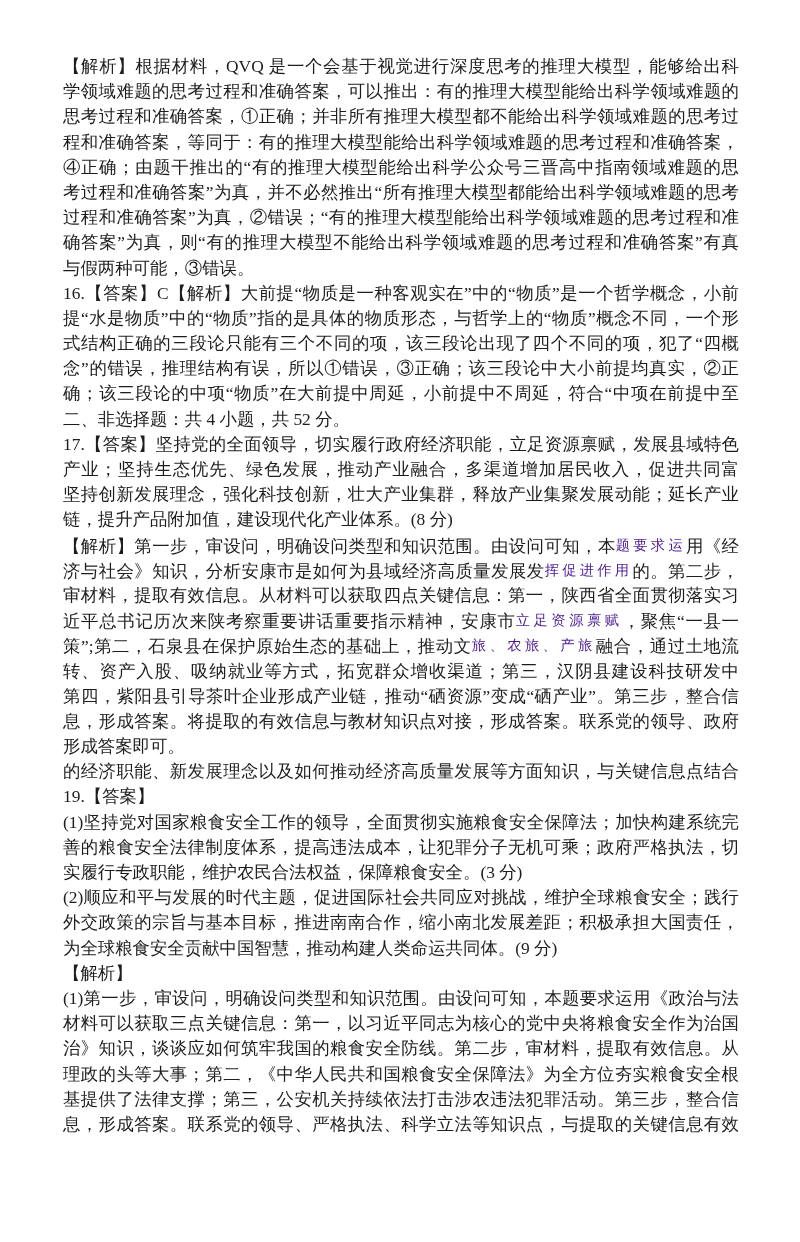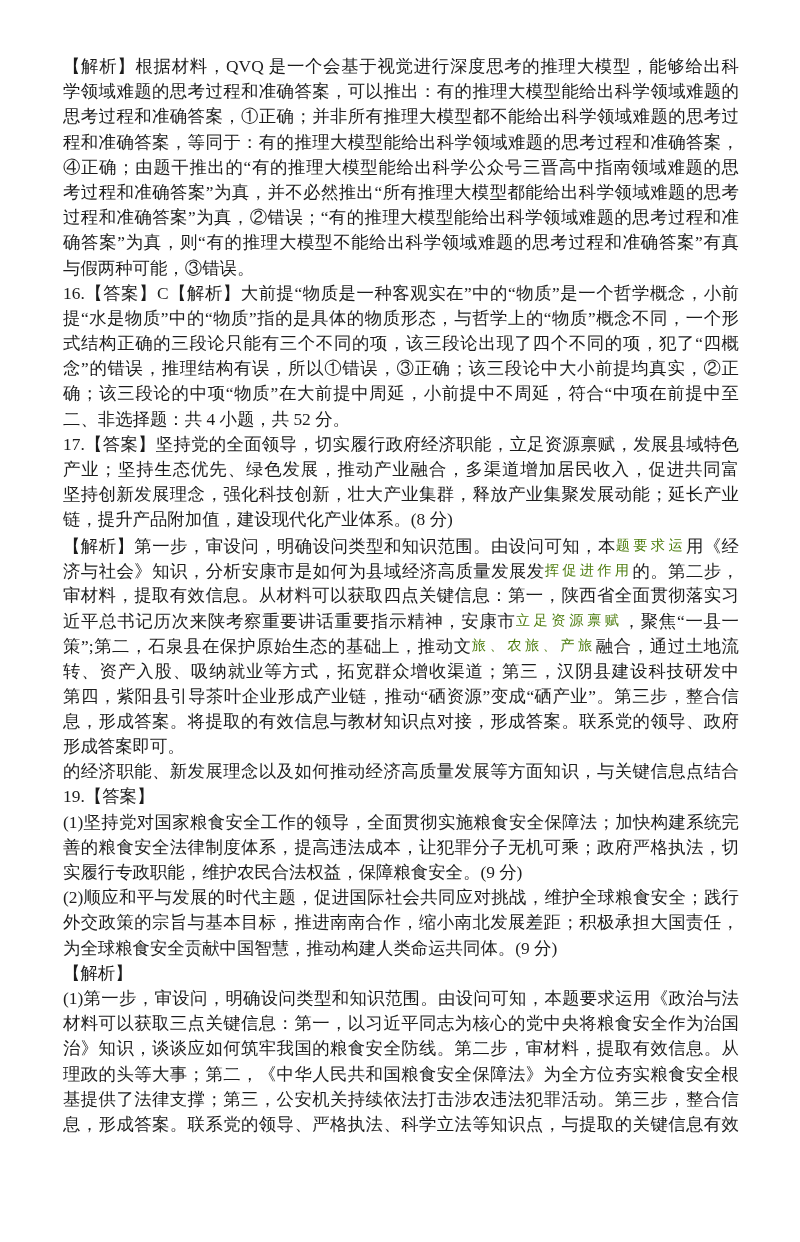--- a/index.html
+++ b/index.html
@@ -37,21 +37,21 @@
     -webkit-font-smoothing: antialiased;
   }
   .line.last {
     text-align-last: left;
   }
   .run.normal {
     color: #1d1d1d;
   }
   
   .run.faded {
-    color: #4d7c0f;
+    color: #4c1d95;
     font-size: 0.82em;
     letter-spacing: 0.2em;
     vertical-align: 0.12em;
     filter: blur(0.4px);
   }
 </style>
 </head>
 <body>
 
 <div class="page">
@@ -94,21 +94,21 @@
         <div class="line"><span class="run normal">息，形成答案。将提取的有效信息与教材知识点对接，形成答案。联系党的领导、政府</span></div>
         <div class="line last"><span class="run normal">形成答案即可。</span></div>
         <div class="line"><span class="run normal">的经济职能、新发展理念以及如何推动经济高质量发展等方面知识，与关键信息点结合</span></div>
       </div>
       <div class="paragraph">
         <div class="line last"><span class="run normal">19.【答案】</span></div>
       </div>
       <div class="paragraph">
         <div class="line"><span class="run normal">(1)坚持党对国家粮食安全工作的领导，全面贯彻实施粮食安全保障法；加快构建系统完</span></div>
         <div class="line"><span class="run normal">善的粮食安全法律制度体系，提高违法成本，让犯罪分子无机可乘；政府严格执法，切</span></div>
-        <div class="line last"><span class="run normal">实履行专政职能，维护农民合法权益，保障粮食安全。(9 分)</span></div>
+        <div class="line last"><span class="run normal">实履行专政职能，维护农民合法权益，保障粮食安全。(3 分)</span></div>
       </div>
       <div class="paragraph">
         <div class="line"><span class="run normal">(2)顺应和平与发展的时代主题，促进国际社会共同应对挑战，维护全球粮食安全；践行</span></div>
         <div class="line"><span class="run normal">外交政策的宗旨与基本目标，推进南南合作，缩小南北发展差距；积极承担大国责任，</span></div>
         <div class="line last"><span class="run normal">为全球粮食安全贡献中国智慧，推动构建人类命运共同体。(9 分)</span></div>
       </div>
       <div class="paragraph">
         <div class="line last"><span class="run normal">【解析】</span></div>
       </div>
       <div class="paragraph">

